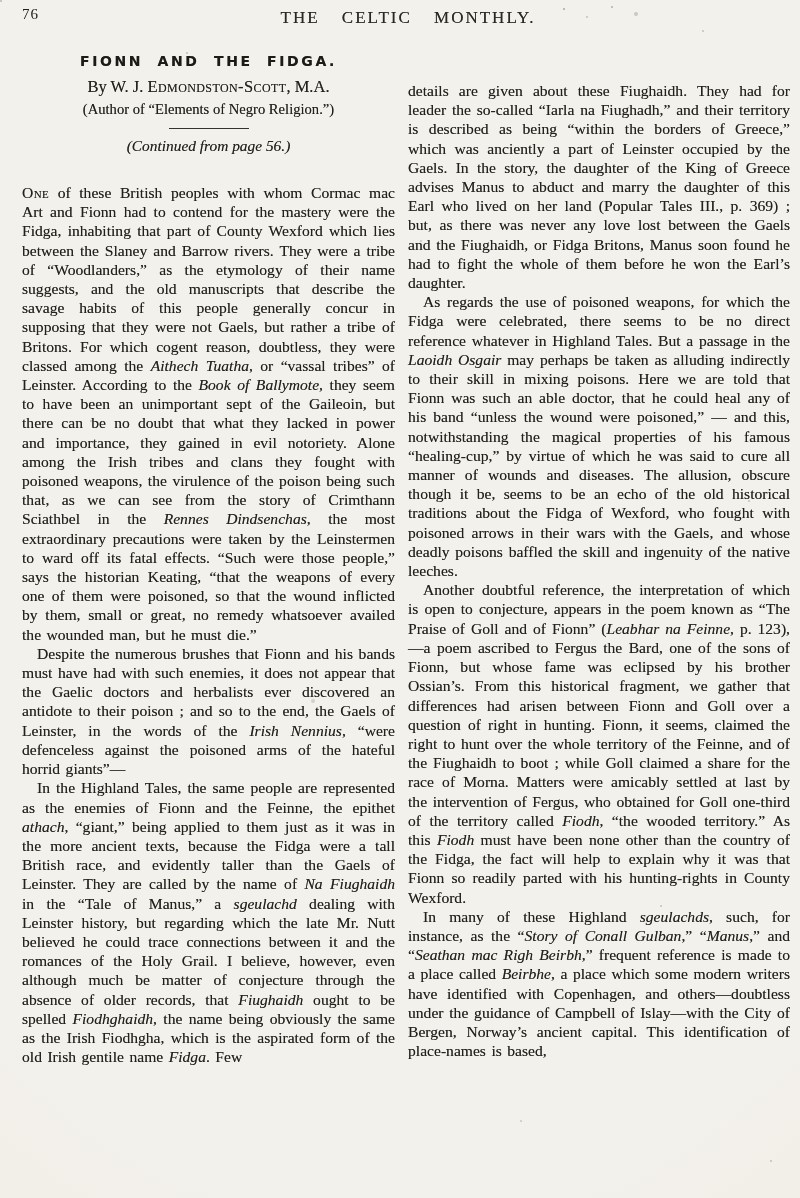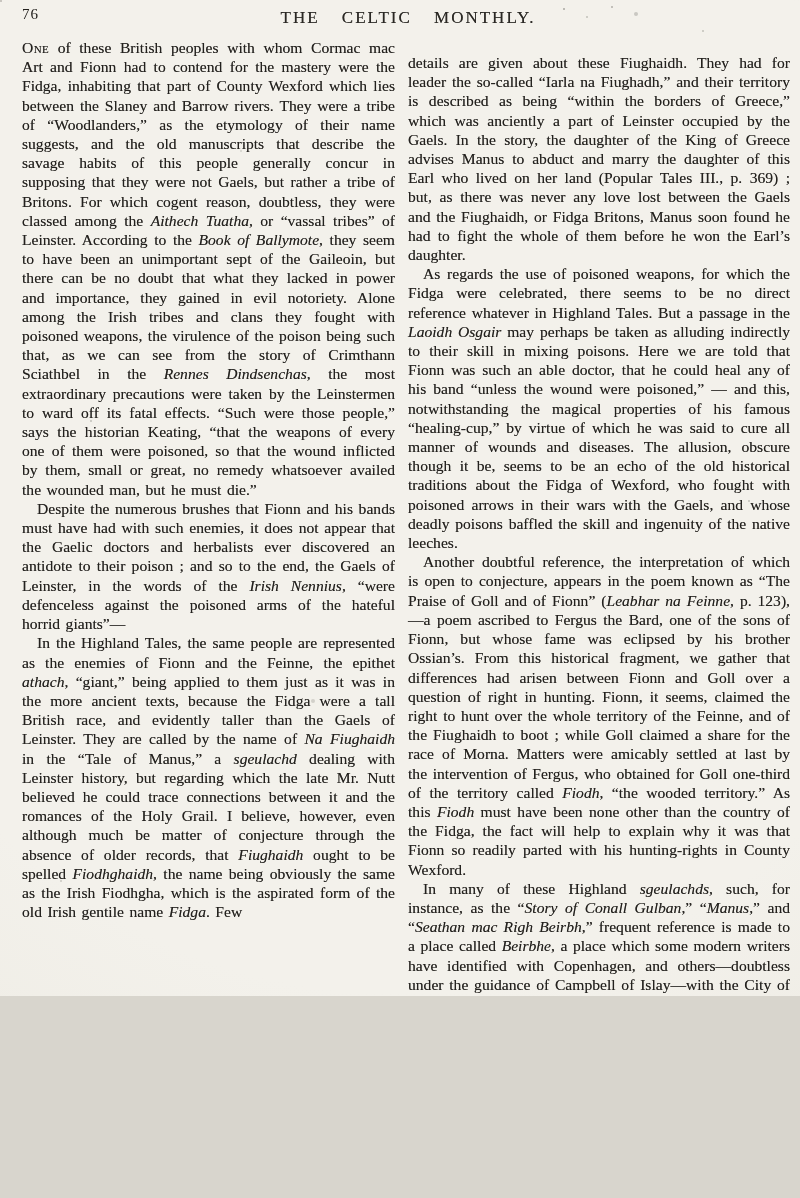--- a/index.html
+++ b/index.html
@@ -1,18 +1,18 @@
 <!DOCTYPE html>
 <html><head>
 <meta charset="utf-8">
 <style>
   html,body{margin:0;padding:0;background:#d8d5cd;}
   .page{
     position:relative;
-    width:800px;height:996px;
+    width:800px;height:1198px;
     margin:0 auto;
     background:radial-gradient(130% 105% at 50% 42%, #f3f1eb 55%, #eae7de 100%);
     color:#23211e;
     font-family:"Liberation Serif", serif;
     overflow:hidden;
   }
   
   .speckles{
     position:absolute;top:0;left:0;width:2px;height:2px;border-radius:50%;
     background:rgba(80,78,72,.35);
@@ -43,41 +43,48 @@
   }
   .byline{text-align:center;font-size:16.5px;margin:2px 0 4px;}
   .author-note{text-align:center;font-size:14.6px;margin:2px 0 0;}
   .head-rule{width:80px;border:0;border-top:1.4px solid #35332e;margin:10px auto 8px;}
   .continued{text-align:center;font-style:italic;font-size:15.4px;margin:0 0 5px;}
   .bodytext p{
     margin:0;font-size:15.6px;line-height:19.2px;
     text-align:justify;word-spacing:1.6px;
   }
   .bodytext p.indent{text-indent:15px;}
-  .bodytext p.noindent{text-indent:0;}
+  .bodytext p.noindent{text-indent:0;margin-top:28px;}
   .bodytext p.verse{
     margin:1px 0 2px 70px;text-align:left;text-indent:0;
     font-size:14.8px;line-height:18.6px;word-spacing:1px;
   }
   .it{font-style:italic;}
   .sc{font-variant:small-caps;letter-spacing:.4px;}
 </style>
 </head>
 <body>
 
 <div class="page">
   <div class="speckles"></div>
 
   <div class="running-head">
     <span class="page-num">76</span>
     <div class="journal">THE CELTIC MONTHLY.</div>
   </div>
 
   <div class="columns">
     <div class="col col-left">
+      <div class="art-head">
+        <div class="art-title">FIONN AND THE FIDGA.</div>
+        <div class="byline"><span>By W. J. </span><span class="sc">Edmondston-Scott</span><span>, M.A.</span></div>
+        <div class="author-note">(Author of “Elements of Negro Religion.”)</div>
+        <hr class="head-rule">
+        <div class="continued">(Continued from page 56.)</div>
+      </div>
       <div class="bodytext">
           <p class="noindent"><span class="sc">One</span><span> of these British peoples with whom Cormac mac Art and Fionn had to contend for the mastery were the Fidga, inhabiting that part of County Wexford which lies between the Slaney and Barrow rivers.  They were a tribe of “Woodlanders,” as the etymology of their name suggests, and the old manuscripts that describe the savage habits of this people generally concur in supposing that they were not Gaels, but rather a tribe of Britons.  For which cogent reason, doubtless, they were classed among the </span><span class="it">Aithech Tuatha</span><span>, or “vassal tribes” of Leinster. According to the </span><span class="it">Book of Ballymote</span><span>, they seem to have been an unimportant sept of the Gaileoin, but there can be no doubt that what they lacked in power and importance, they gained in evil notoriety.  Alone among the Irish tribes and clans they fought with poisoned weapons, the virulence of the poison being such that, as we can see from the story of Crimthann Sciathbel in the </span><span class="it">Rennes Dindsenchas</span><span>, the most extraordinary precautions were taken by the Leinstermen to ward off its fatal effects.  “Such were those people,” says the historian Keating, “that the weapons of every one of them were poisoned, so that the wound inflicted by them, small or great, no remedy whatsoever availed the wounded man, but he must die.”</span></p>
           <p class="indent"><span>Despite the numerous brushes that Fionn and his bands must have had with such enemies, it does not appear that the Gaelic doctors and herbalists ever discovered an antidote to their poison&nbsp;; and so to the end, the Gaels of Leinster, in the words of the </span><span class="it">Irish Nennius</span><span>, “were defenceless against the poisoned arms of the hateful horrid giants”—</span></p>
           <p class="indent"><span>In the Highland Tales, the same people are represented as the enemies of Fionn and the Feinne, the epithet </span><span class="it">athach</span><span>, “giant,” being applied to them just as it was in the more ancient texts, because the Fidga were a tall British race, and evidently taller than the Gaels of Leinster. They are called by the name of </span><span class="it">Na Fiughaidh</span><span> in the “Tale of Manus,” a </span><span class="it">sgeulachd</span><span> dealing with Leinster history, but regarding which the late Mr. Nutt believed he could trace connections between it and the romances of the Holy Grail. I believe, however, even although much be matter of conjecture through the absence of older records, that </span><span class="it">Fiughaidh</span><span> ought to be spelled </span><span class="it">Fiodhghaidh</span><span>, the name being obviously the same as the Irish Fiodhgha, which is the aspirated form of the old Irish gentile name </span><span class="it">Fidga</span><span>.  Few</span></p>
         </div>
     </div>
 
     <div class="col col-right bodytext">
         <p class="noindent"><span>details are given about these Fiughaidh.  They had for leader the so-called “Iarla na Fiughadh,” and their territory is described as being “within the borders of Greece,” which was anciently a part of Leinster occupied by the Gaels.  In the story, the daughter of the King of Greece advises Manus to abduct and marry the daughter of this Earl who lived on her land (Popular Tales III., p. 369)&nbsp;; but, as there was never any love lost between the Gaels and the Fiughaidh, or Fidga Britons, Manus soon found he had to fight the whole of them before he won the Earl’s daughter.</span></p>
         <p class="indent"><span>As regards the use of poisoned weapons, for which the Fidga were celebrated, there seems to be no direct reference whatever in Highland Tales.  But a passage in the </span><span class="it">Laoidh Osgair</span><span> may perhaps be taken as alluding indirectly to their skill in mixing poisons.  Here we are told that Fionn was such an able doctor, that he could heal any of his band “unless the wound were poisoned,” — and this, notwithstanding the magical properties of his famous “healing-cup,” by virtue of which he was said to cure all manner of wounds and diseases.  The allusion, obscure though it be, seems to be an echo of the old historical traditions about the Fidga of Wexford, who fought with poisoned arrows in their wars with the Gaels, and whose deadly poisons baffled the skill and ingenuity of the native leeches.</span></p>

